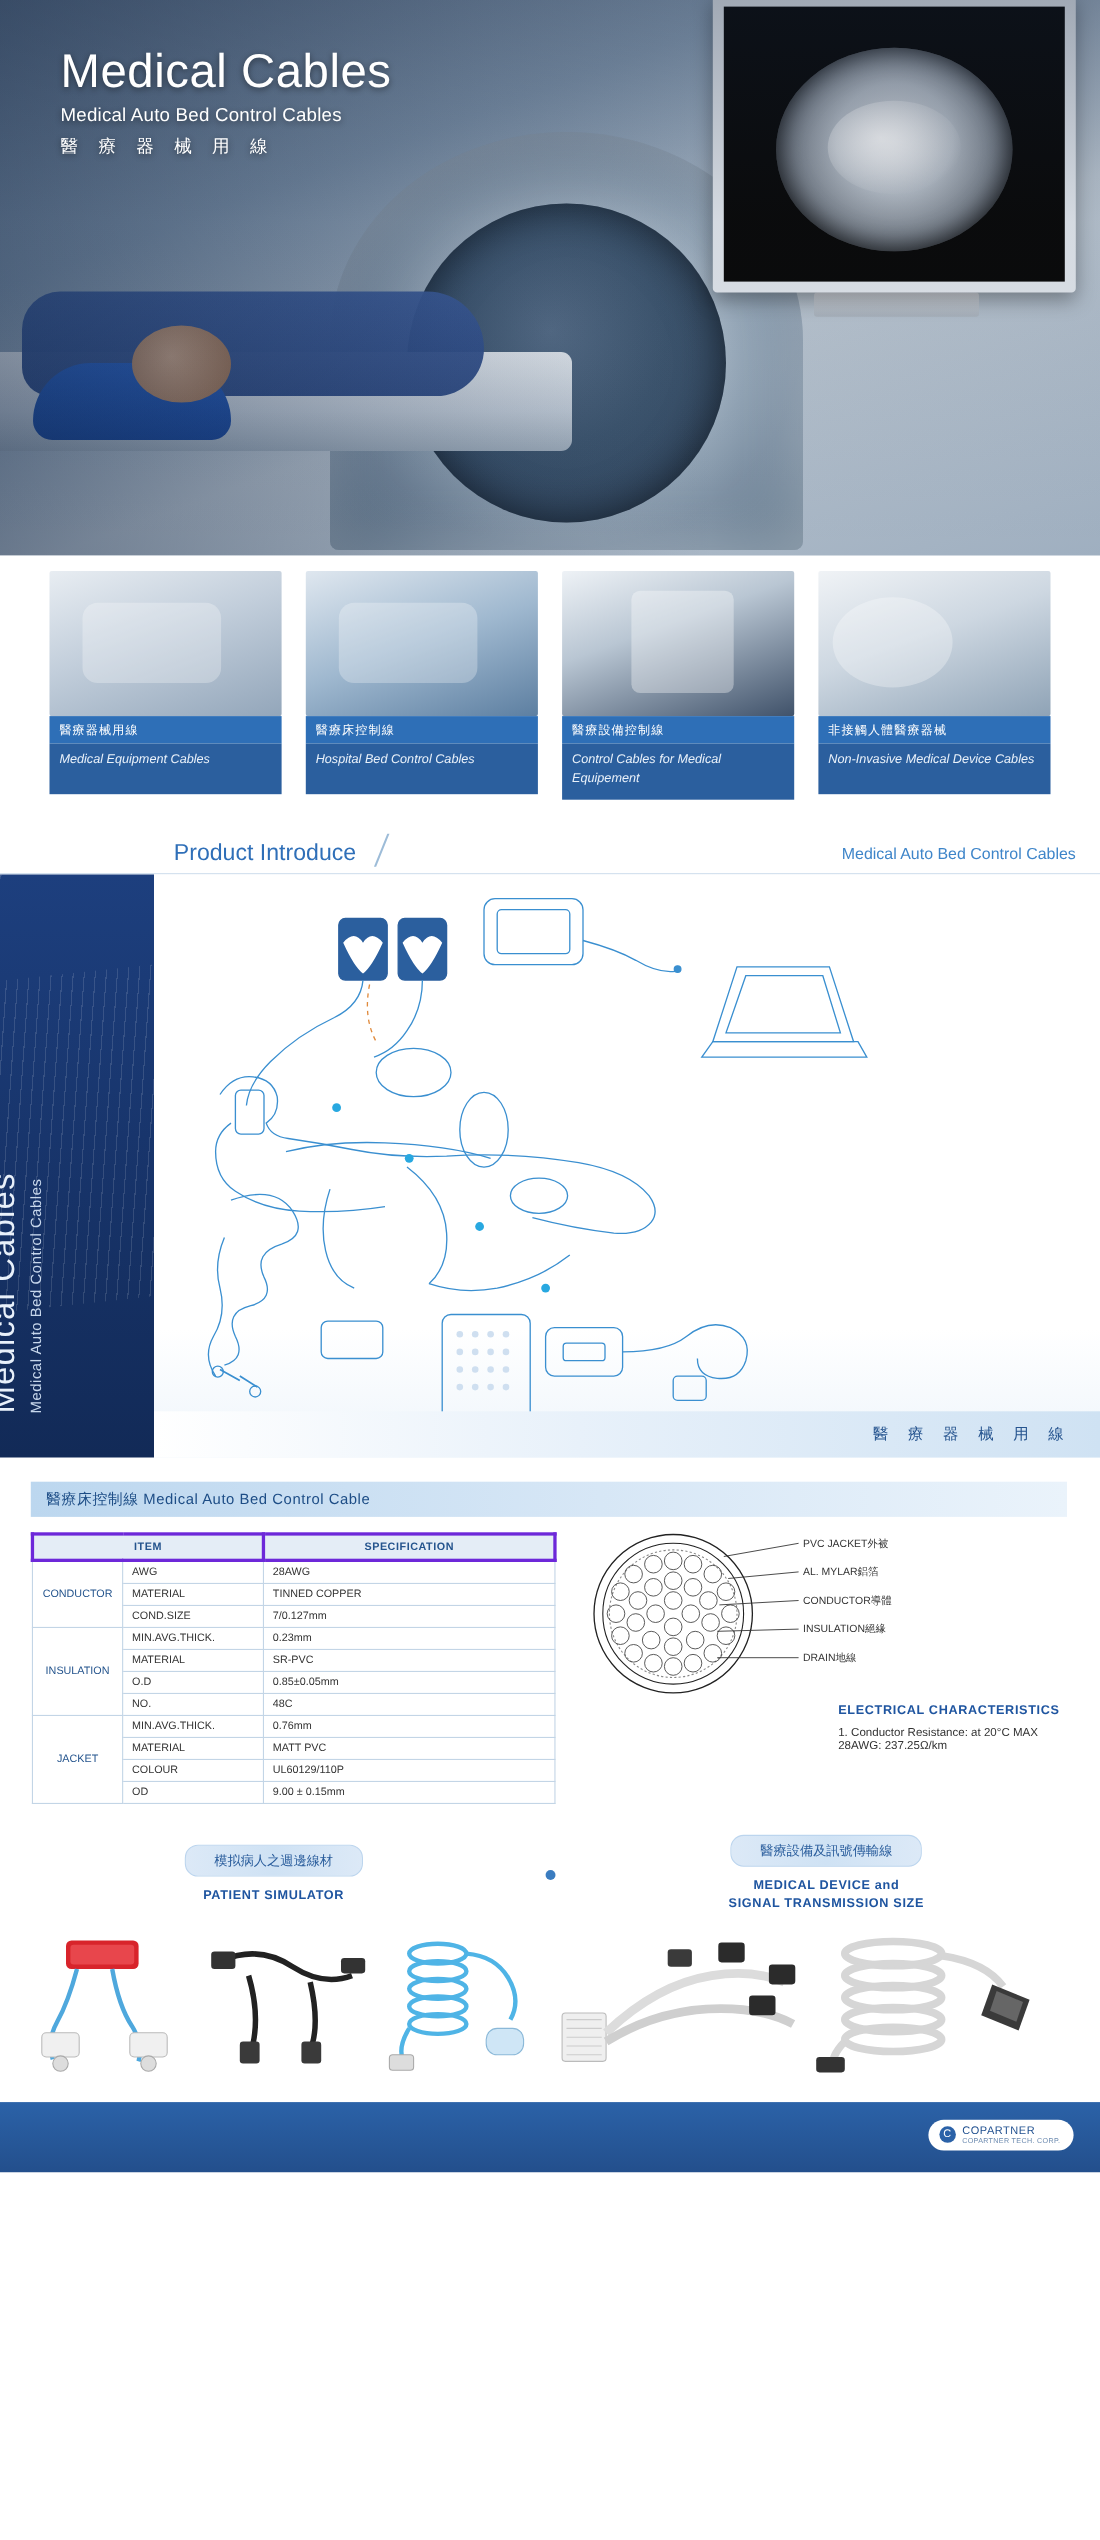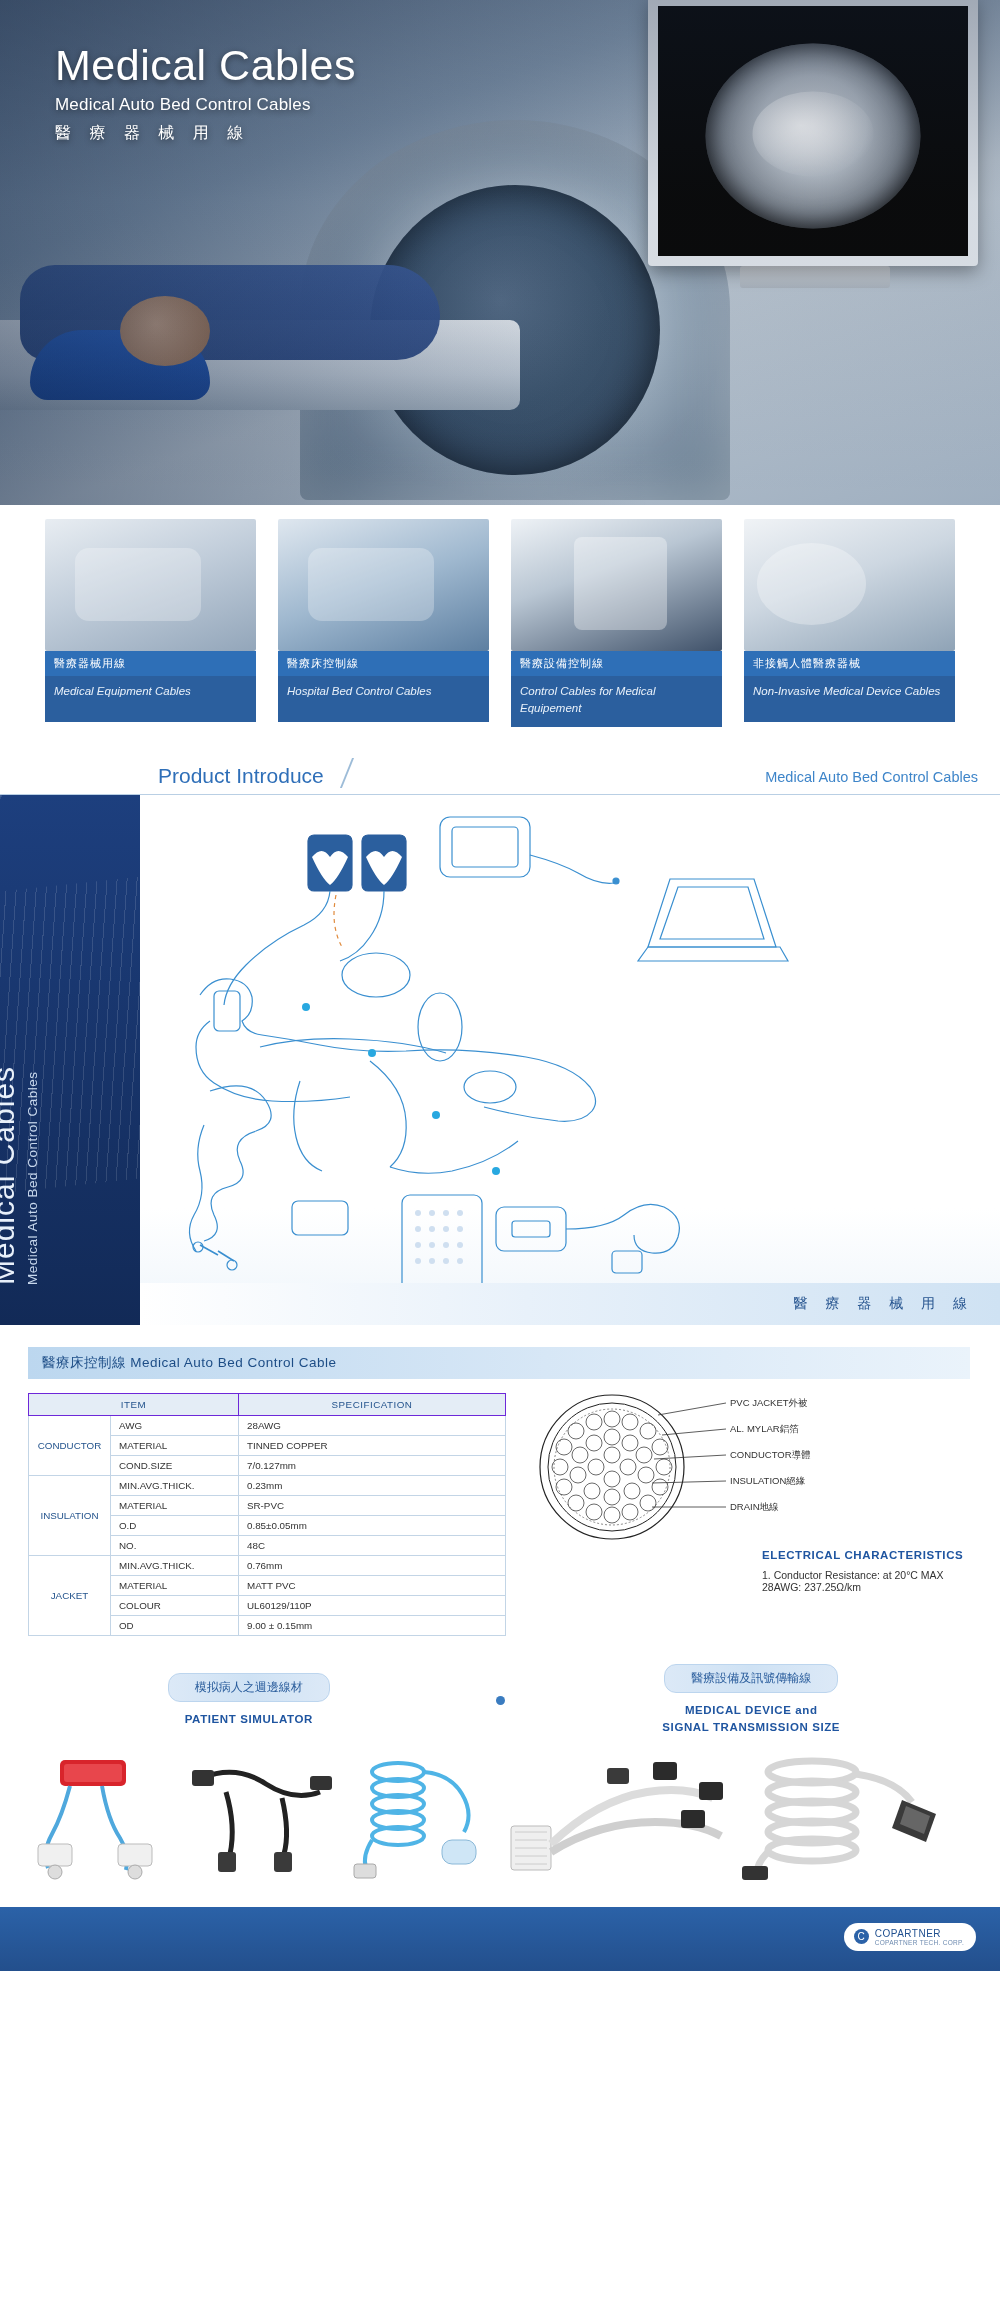--- a/index.html
+++ b/index.html
@@ -185,22 +185,22 @@
 
   
   .spec-wrap { width:1000px; background:#fff; padding:22px 30px 10px 28px; }
   .spec-head {
     background:linear-gradient(90deg,#bcd7ef 0%, #d7e7f6 55%, #eaf3fb 100%);
     color:#1d4d86; font-size:13.5px; padding:7px 14px; letter-spacing:.5px;
   }
   .spec-body { display:flex; margin-top:14px; }
   .spec-table { width:478px; border-collapse:collapse; font-size:9.8px; }
   .spec-table th {
-    background:#e4edf6; color:#24548d; border:1px solid #6d28d9;
-    padding:5px 3px; font-weight:normal; letter-spacing:.5px;
+    background:#e4edf6; color:#24548d; border:3px solid #6d28d9;
+    padding:5px 3px; font-weight:bold; letter-spacing:.5px;
   }
   .spec-table td {
     border:1px solid #c3d5e6; padding:4px 8px; color:#333; height:19px;
   }
   .spec-table td.grp { color:#24548d; text-align:center; width:82px; }
   .spec-table td.param { width:128px; }
 
   .cable-area { flex:1; position:relative; padding-left:40px; }
   .cable-svg { position:absolute; left:28px; top:-4px; }
   .elec-title {

